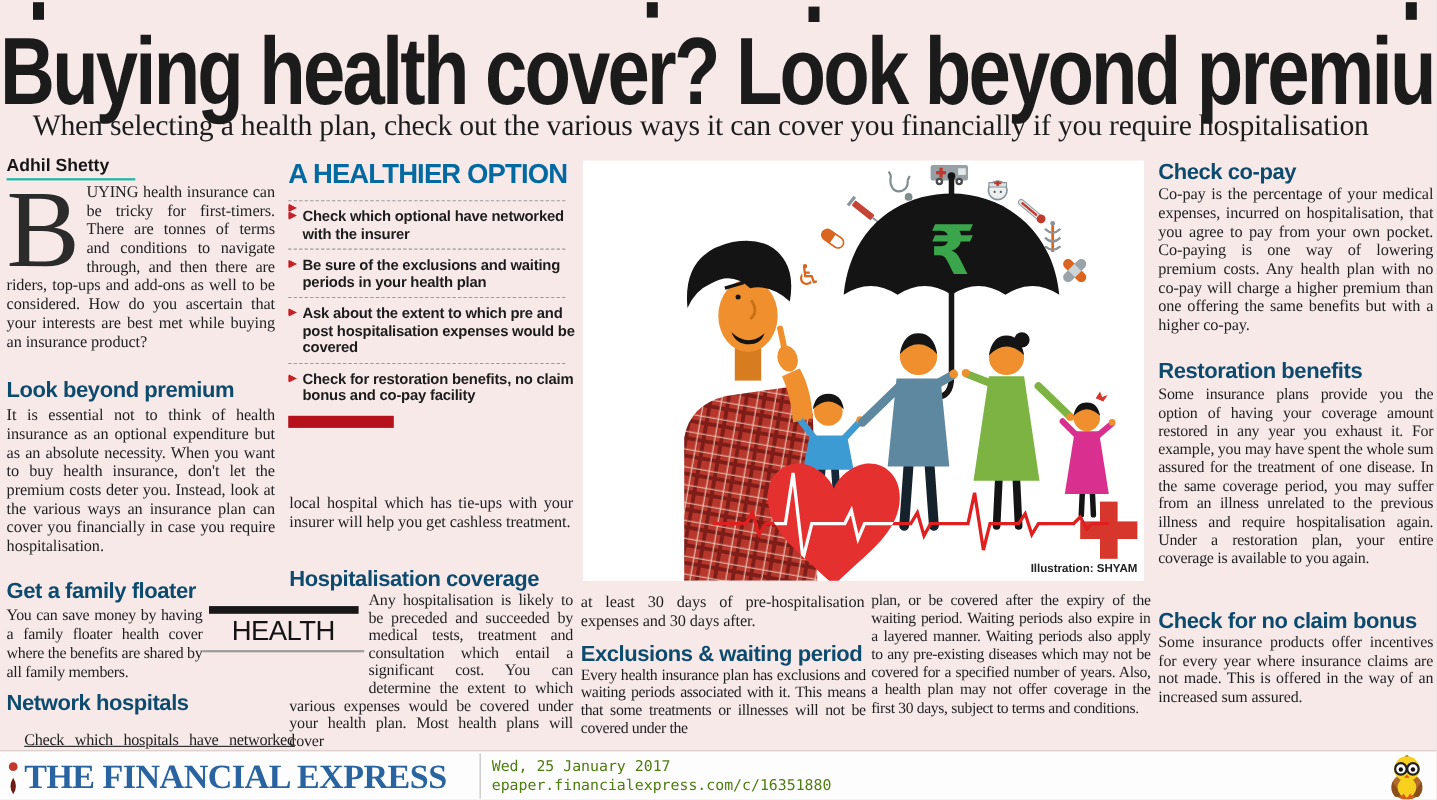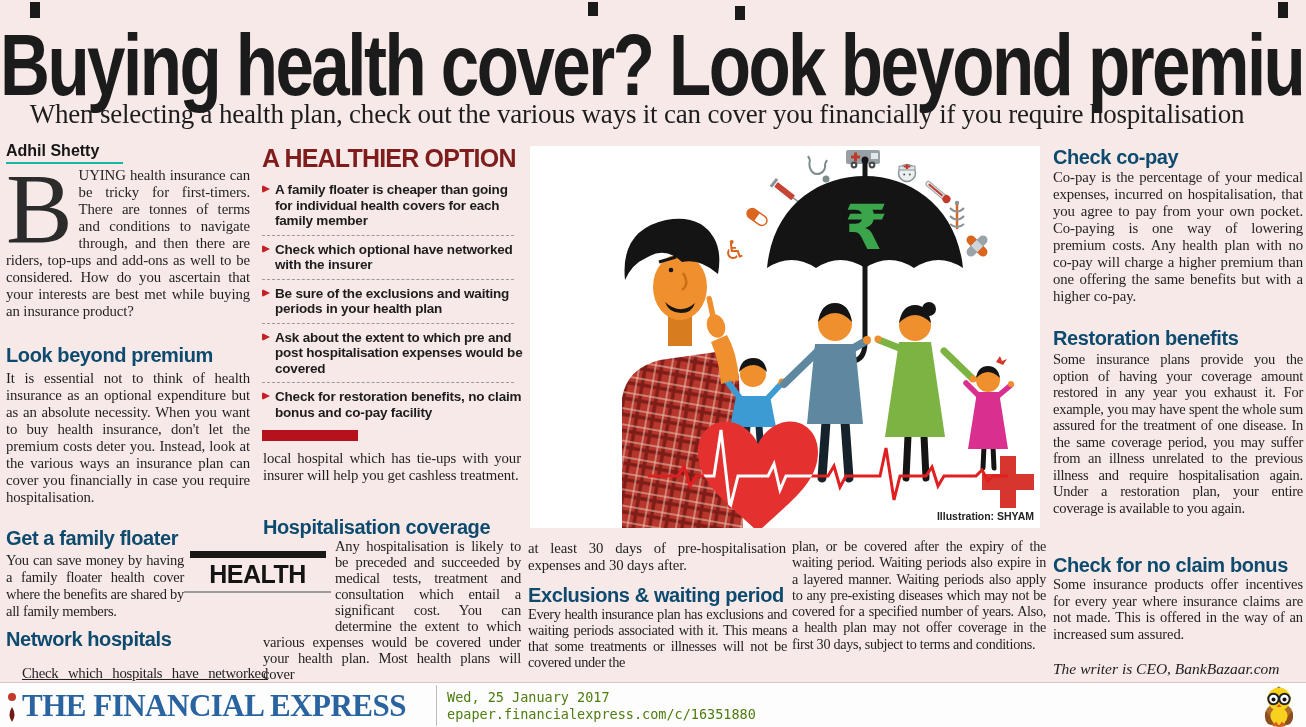--- a/index.html
+++ b/index.html
@@ -18,31 +18,31 @@
       padding:0 24px 2px 0;}
   
   .bt{position:absolute;font-size:14.8px;line-height:17px;letter-spacing:-.1px;
       color:#1f1f1f;text-align:justify;}
   .sec-h{position:absolute;font-family:"Liberation Sans",sans-serif;font-weight:700;
       font-size:20px;letter-spacing:-.4px;color:#0c4a6e;white-space:nowrap;}
   .dropcap{float:left;font-size:100px;line-height:80px;color:#2b2b2b;margin:2px 6px 0 0;}
   
   .hbox{position:absolute;left:262px;top:144px;width:263px;}
   .hbox-title{font-family:"Liberation Sans",sans-serif;font-weight:700;font-size:25px;
-      letter-spacing:-.8px;color:#7f1d1d;margin-bottom:9px;}
+      letter-spacing:-.8px;color:#0369a1;margin-bottom:9px;}
   .hb-item{position:relative;padding-left:13px;font-family:"Liberation Sans",sans-serif;
       font-weight:700;font-size:13.5px;line-height:15.5px;letter-spacing:-.2px;color:#1c1c1c;}
   .hb-arrow{position:absolute;left:0;top:3px;width:0;height:0;
       border-left:8px solid #c42127;border-top:4.5px solid transparent;
       border-bottom:4.5px solid transparent;border-radius:2px;}
   .hb-sep{border-top:1px dashed #9a9a9a;margin:6px 0;width:96%;}
   .hb-bar{width:96px;height:11px;background:#b5121b;margin-top:10px;}
   
   .tlabel{position:absolute;left:184px;top:551px;width:147px;text-align:center;
-      font-family:"Liberation Sans",sans-serif;font-weight:700;}
+      font-family:"Liberation Sans",sans-serif;font-weight:400;}
   .tlabel-bar{width:136px;height:7px;background:#181818;margin:0 auto 3px auto;}
   .tlabel-l1{font-size:25px;letter-spacing:-.5px;color:#141414;line-height:26px;}
   .tlabel-l2{font-size:25px;letter-spacing:-.5px;color:#c42127;line-height:26px;}
   .tlabel-ul{width:147px;height:2px;background:#9b9b9b;margin:4px auto 0 auto;}
   
   .hc-spacer{float:left;width:72px;height:85px;}
   .illus{position:absolute;left:530px;top:146px;width:510px;height:382px;background:#ffffff;}
   .writer-credit{position:absolute;left:1053px;top:660px;width:250px;font-style:italic;
       font-size:15.5px;color:#1c1c1c;}
   
@@ -84,21 +84,21 @@
   <p class="bt" style="left:6px;top:649px;width:246px;margin:16px;line-height:16px;letter-spacing:-.3px;text-decoration:underline;">Check which hospitals have networked with the insurer. Seeking treatment at a</p>
 
   <div class="tlabel">
     <div class="tlabel-bar"></div>
     <div class="tlabel-l1">HEALTH</div>
     <div class="tlabel-ul"></div>
   </div>
 
   <div class="hbox">
     <div class="hbox-title">A HEALTHIER OPTION</div>
-    <div class="hb-item"><span class="hb-arrow"></span><span>A family floater is cheaper than going for individual health covers for each family member</span></div>
+    <div class="hb-item"><span class="hb-arrow"></span></div>
     <div class="hb-sep"></div>
     <div class="hb-item"><span class="hb-arrow"></span><span>Check which optional have networked with the insurer</span></div>
     <div class="hb-sep"></div>
     <div class="hb-item"><span class="hb-arrow"></span><span>Be sure of the exclusions and waiting periods in your health plan</span></div>
     <div class="hb-sep"></div>
     <div class="hb-item"><span class="hb-arrow"></span><span>Ask about the extent to which pre and post hospitalisation expenses would be covered</span></div>
     <div class="hb-sep"></div>
     <div class="hb-item"><span class="hb-arrow"></span><span>Check for restoration benefits, no claim bonus and co-pay facility</span></div>
     <div class="hb-bar"></div>
   </div>
@@ -266,21 +266,20 @@
 
   <div class="sec-h" style="left:1053px;top:146px;">Check co-pay</div>
   <p class="bt" style="left:1053px;top:169px;width:250px;margin:0;">Co-pay is the percentage of your medical expenses, incurred on hospitalisation, that you agree to pay from your own pocket. Co-paying is one way of lowering premium costs. Any health plan with no co-pay will charge a higher premium than one offering the same benefits but with a higher co-pay.</p>
 
   <div class="sec-h" style="left:1053px;top:327px;">Restoration benefits</div>
   <p class="bt" style="left:1053px;top:351px;width:250px;margin:0;font-size:14.5px;line-height:16.5px;letter-spacing:-.25px;">Some insurance plans provide you the option of having your coverage amount restored in any year you exhaust it. For example, you may have spent the whole sum assured for the treatment of one disease. In the same coverage period, you may suffer from an illness unrelated to the previous illness and require hospitalisation again. Under a restoration plan, your entire coverage is available to you again.</p>
 
   <div class="sec-h" style="left:1053px;top:554px;">Check for no claim bonus</div>
   <p class="bt" style="left:1053px;top:576px;width:250px;margin:0;font-size:14.5px;line-height:16.5px;">Some insurance products offer incentives for every year where insurance claims are not made. This is offered in the way of an increased sum assured.</p>
 
-  <div class="writer-credit">The writer is CEO, BankBazaar.com</div>
 
   <div class="footer">
     <svg class="fe-mark" width="14" height="34" viewBox="0 0 14 34">
       <circle cx="6" cy="6" r="4" fill="#c0392b"></circle>
       <path d="M6,16 q5,8 0,15 q-5,-7 0,-15" fill="#6f1a12"></path>
     </svg>
     <div class="fe-logo">THE FINANCIAL EXPRESS</div>
     <div class="f-div"></div>
     <div class="f-meta">
       <div>Wed, 25 January 2017</div>

